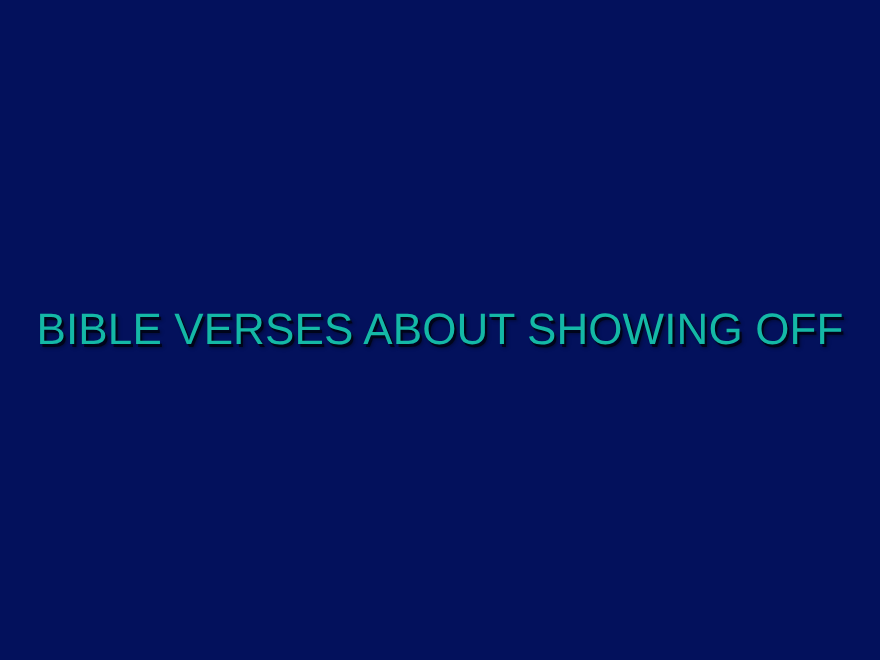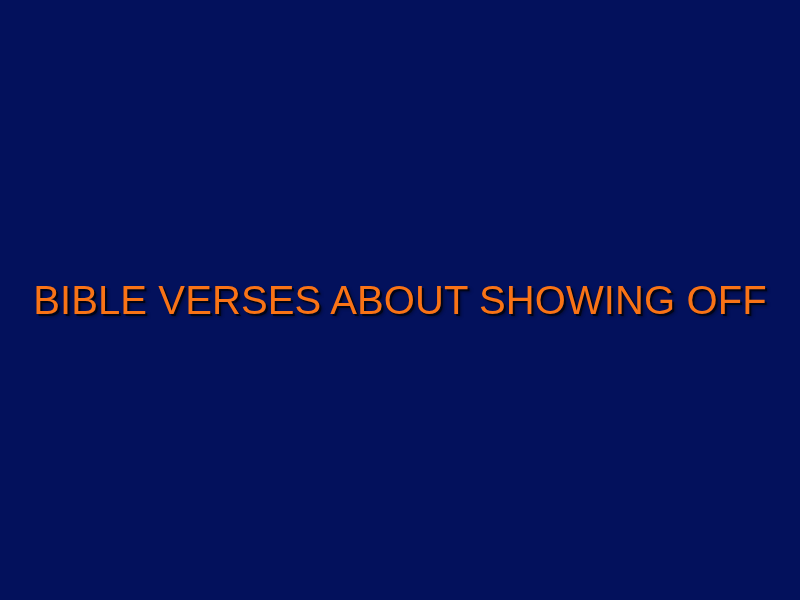--- a/index.html
+++ b/index.html
@@ -44,15 +44,15 @@
     text-shadow:
       2px 2px 0 rgba(0, 0, 0, 0.62),
       3px 3px 3px rgba(0, 0, 0, 0.38);
   }
 </style>
 </head>
 <body>
 
 <div id="title-card" style="background: rgb(3, 17, 92);">
 
-  <h1 id="card-heading" style="color: #f97316;">BIBLE VERSES ABOUT SHOWING OFF</h1>
+  <h1 id="card-heading" style="color: #14b8a6;">BIBLE VERSES ABOUT SHOWING OFF</h1>
 
 </div>
 
 </body></html>

